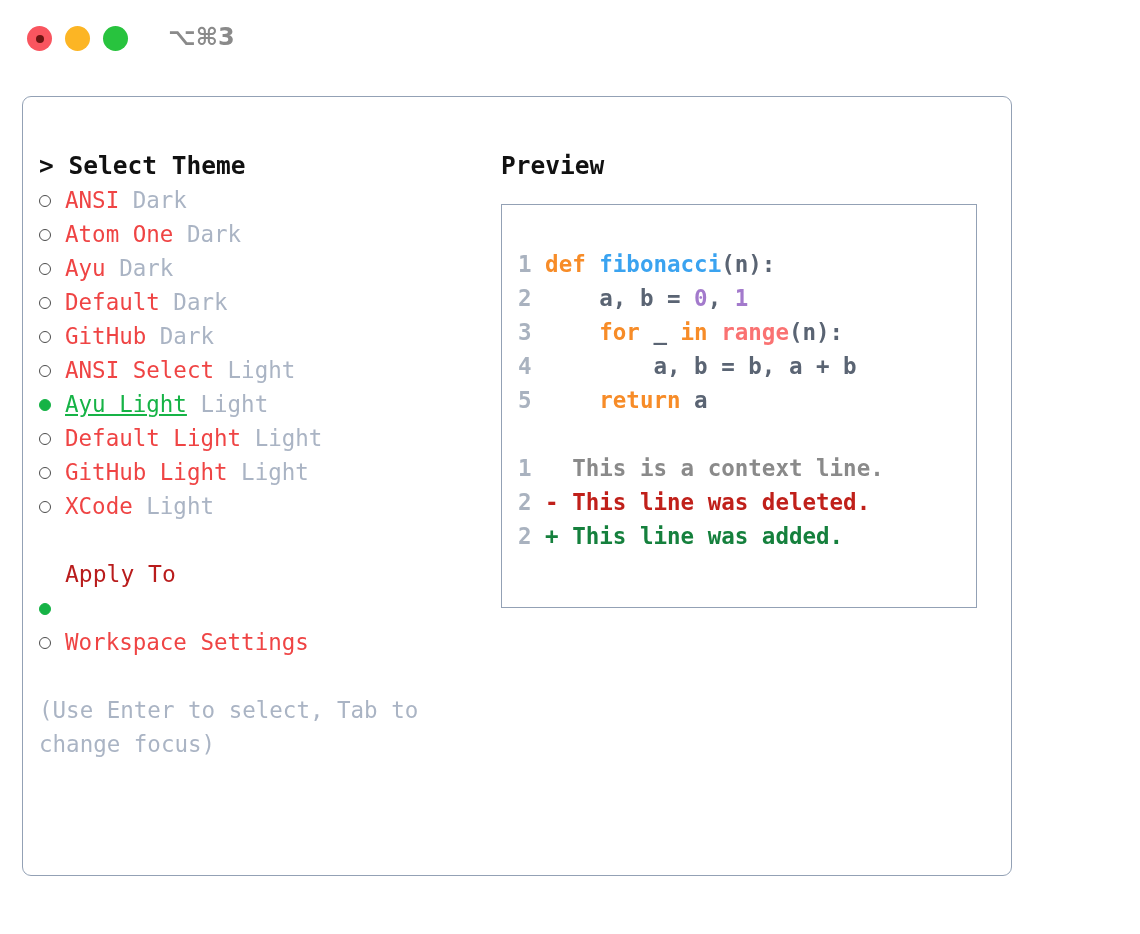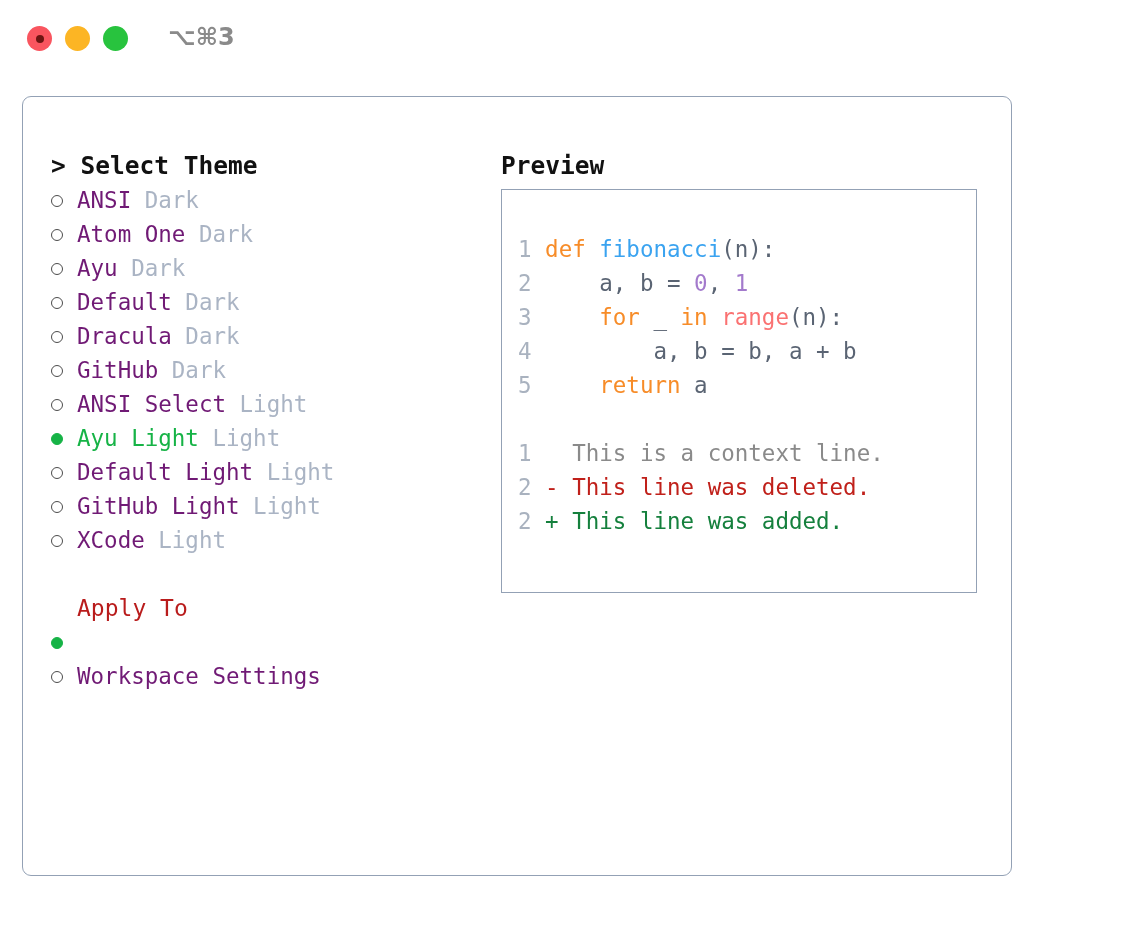--- a/index.html
+++ b/index.html
@@ -88,21 +88,20 @@
     width: 100%;
     height: 100%;
   }
 
   
   .left-col {
     position: absolute;
     left: 16px;
     top: 52px;
     width: 440px;
-    margin-left: 12px;
   }
   .section-title {
     font-size: 24.5px;
     font-weight: bold;
     color: #111111;
     line-height: 34px;
     white-space: pre;
   }
   .opt-list { margin: 0; }
   .opt {
@@ -125,22 +124,22 @@
     box-sizing: border-box;
   }
   .opt .dot.filled {
     background: #16b346;
     border: 1px solid #16b346;
   }
   .opt .dot.hollow {
     background: transparent;
     border: 1.6px solid #4c4c4c;
   }
-  .opt .label { color: #701a75; }
-  .opt.selected .label { color: #16b346; }
+  .opt .label { color: #ef4444; }
+  .opt.selected .label { color: #16b346; text-decoration: underline; }
   .opt .tag { color: #aab4c4; }
 
   .group-gap { height: 34px; }
 
   .apply-head {
     font-size: 23px;
     line-height: 34px;
     color: #b91c1c;
     white-space: pre;
     padding-left: 26px;
@@ -163,27 +162,28 @@
     width: 490px;
   }
   .preview-title {
     font-size: 24.5px;
     font-weight: bold;
     color: #111111;
     line-height: 34px;
     white-space: pre;
   }
   .preview-box {
-    margin-top: 6px;
+    margin-top: 21px;
     width: 476px;
     height: 404px;
     border: 1.6px solid #93a1b5;
     background: #ffffff;
     box-sizing: border-box;
     position: relative;
+    font-weight: bold;
   }
   .code {
     position: absolute;
     left: 16px;
     top: 42px;
     font-size: 22.5px;
     line-height: 34px;
     white-space: pre;
   }
   .code .ln {
@@ -217,37 +217,37 @@
   <div class="panel">
     <div class="cols">
 
       <div class="left-col">
         <div class="section-title">&gt; Select Theme</div>
         <div class="opt-list" id="theme-list">
             <div class="opt"><span class="bullet"><span class="dot hollow"></span></span><span class="label">ANSI</span><span class="tag"> Dark</span></div>
             <div class="opt"><span class="bullet"><span class="dot hollow"></span></span><span class="label">Atom One</span><span class="tag"> Dark</span></div>
             <div class="opt"><span class="bullet"><span class="dot hollow"></span></span><span class="label">Ayu</span><span class="tag"> Dark</span></div>
             <div class="opt"><span class="bullet"><span class="dot hollow"></span></span><span class="label">Default</span><span class="tag"> Dark</span></div>
-            <div class="opt"><span class="bullet"><span class="dot hollow"></span></span><span class="label">Dracula</span><span class="tag"> Dark</span></div>
             <div class="opt"><span class="bullet"><span class="dot hollow"></span></span><span class="label">GitHub</span><span class="tag"> Dark</span></div>
             <div class="opt"><span class="bullet"><span class="dot hollow"></span></span><span class="label">ANSI Select</span><span class="tag"> Light</span></div>
             <div class="opt selected"><span class="bullet"><span class="dot filled"></span></span><span class="label">Ayu Light</span><span class="tag"> Light</span></div>
             <div class="opt"><span class="bullet"><span class="dot hollow"></span></span><span class="label">Default Light</span><span class="tag"> Light</span></div>
             <div class="opt"><span class="bullet"><span class="dot hollow"></span></span><span class="label">GitHub Light</span><span class="tag"> Light</span></div>
             <div class="opt"><span class="bullet"><span class="dot hollow"></span></span><span class="label">XCode</span><span class="tag"> Light</span></div>
           </div>
 
         <div class="group-gap"></div>
 
         <div class="apply-head">Apply To</div>
         <div class="opt-list" id="apply-list">
             <div class="opt selected"><span class="bullet"><span class="dot filled"></span></span></div>
             <div class="opt"><span class="bullet"><span class="dot hollow"></span></span><span class="label">Workspace Settings</span></div>
           </div>
 
+        <div class="hint">(Use Enter to select, Tab to change focus)</div>
       </div>
 
       <div class="right-col">
         <div class="preview-title">Preview</div>
         <div class="preview-box">
           <div class="code" id="code-block"><div><span class="ln">1 </span><span class="tok-kw">def </span><span class="tok-fn">fibonacci</span><span class="tok-pl">(n):</span></div><div><span class="ln">2 </span><span class="tok-pl">    a, b = </span><span class="tok-num">0</span><span class="tok-pl">, </span><span class="tok-num">1</span></div><div><span class="ln">3 </span><span class="tok-pl">    </span><span class="tok-kw">for</span><span class="tok-pl"> _ </span><span class="tok-kw">in</span><span class="tok-pl"> </span><span class="tok-bi">range</span><span class="tok-pl">(n):</span></div><div><span class="ln">4 </span><span class="tok-pl">        a, b = b, a + b</span></div><div><span class="ln">5 </span><span class="tok-pl">    </span><span class="tok-kw">return</span><span class="tok-pl"> a</span></div><div class="blank-row">&nbsp;</div><div><span class="ln">1 </span><span class="tok-ctx">  This is a context line.</span></div><div><span class="ln">2 </span><span class="tok-del">- This line was deleted.</span></div><div><span class="ln">2 </span><span class="tok-add">+ This line was added.</span></div></div>
         </div>
       </div>
 
     </div>

